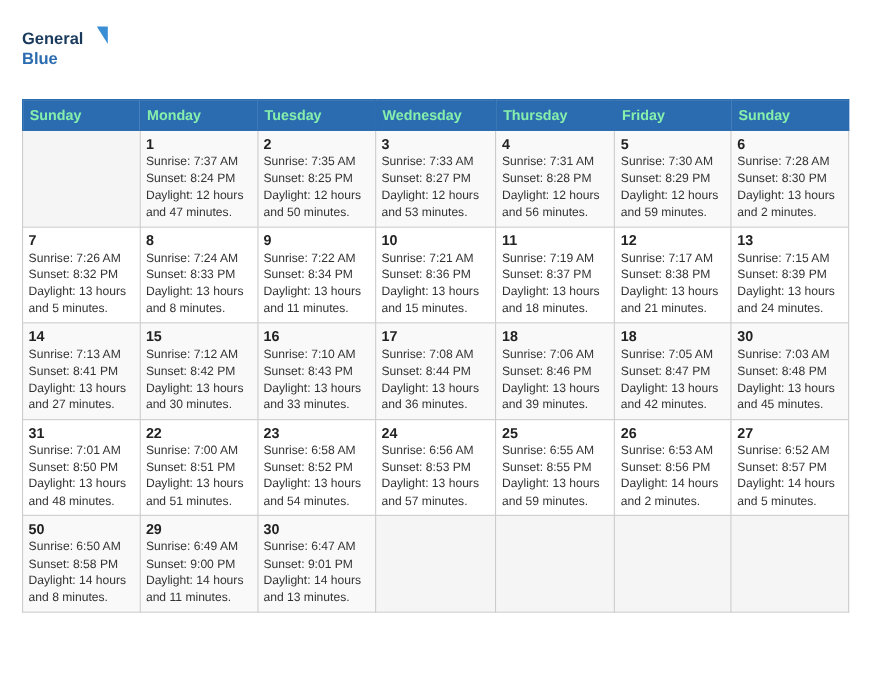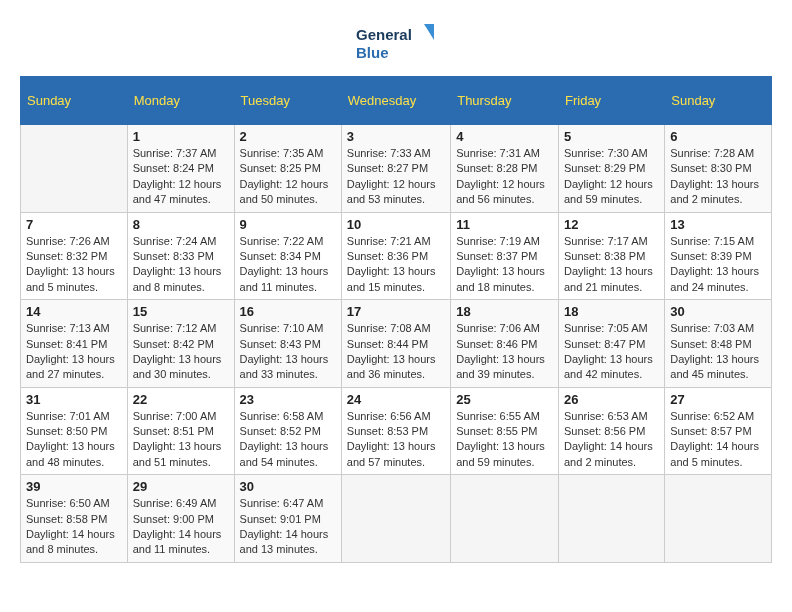--- a/index.html
+++ b/index.html
@@ -5,23 +5,23 @@
     * { box-sizing: border-box; margin: 0; padding: 0; }
     body {
       font-family: Arial, sans-serif;
       background: #fff;
       width: 792px;
       min-height: 612px;
       padding: 20px;
     }
     .header {
       display: flex;
-      justify-content: center;
+      justify-content: flex-start;
       align-items: flex-start;
-      margin-bottom: 12px;
+      margin-bottom: 26px;
     }
     .logo {
       display: flex;
       align-items: center;
     }
     .title-block {
       text-align: right;
     }
     .calendar-title {
       font-size: 36px;
@@ -32,25 +32,25 @@
       font-size: 16px;
       color: #555;
     }
     table {
       width: 100%;
       border-collapse: collapse;
       font-size: 11px;
     }
     thead tr th {
       background-color: #2b6cb0;
-      color: #fde047;
+      color: #86efac;
       text-align: left;
-      padding: 16px 6px;
+      padding: 6px 6px;
       font-size: 13px;
-      font-weight: normal;
+      font-weight: bold;
       border: 1px solid #2b6cb0;
     }
     tbody tr td {
       vertical-align: top;
       border: 1px solid #ccc;
       padding: 4px 5px;
       min-height: 80px;
       width: 113px;
     }
     .day-number {
@@ -216,21 +216,21 @@
           <div class="day-number">26</div>
           <div class="day-info">Sunrise: 6:53 AM<br>Sunset: 8:56 PM<br>Daylight: 14 hours and 2 minutes.</div>
         </td>
         <td>
           <div class="day-number">27</div>
           <div class="day-info">Sunrise: 6:52 AM<br>Sunset: 8:57 PM<br>Daylight: 14 hours and 5 minutes.</div>
         </td>
       </tr>
       <tr>
         <td>
-          <div class="day-number">39</div>
+          <div class="day-number">50</div>
           <div class="day-info">Sunrise: 6:50 AM<br>Sunset: 8:58 PM<br>Daylight: 14 hours and 8 minutes.</div>
         </td>
         <td>
           <div class="day-number">29</div>
           <div class="day-info">Sunrise: 6:49 AM<br>Sunset: 9:00 PM<br>Daylight: 14 hours and 11 minutes.</div>
         </td>
         <td>
           <div class="day-number">30</div>
           <div class="day-info">Sunrise: 6:47 AM<br>Sunset: 9:01 PM<br>Daylight: 14 hours and 13 minutes.</div>
         </td>

